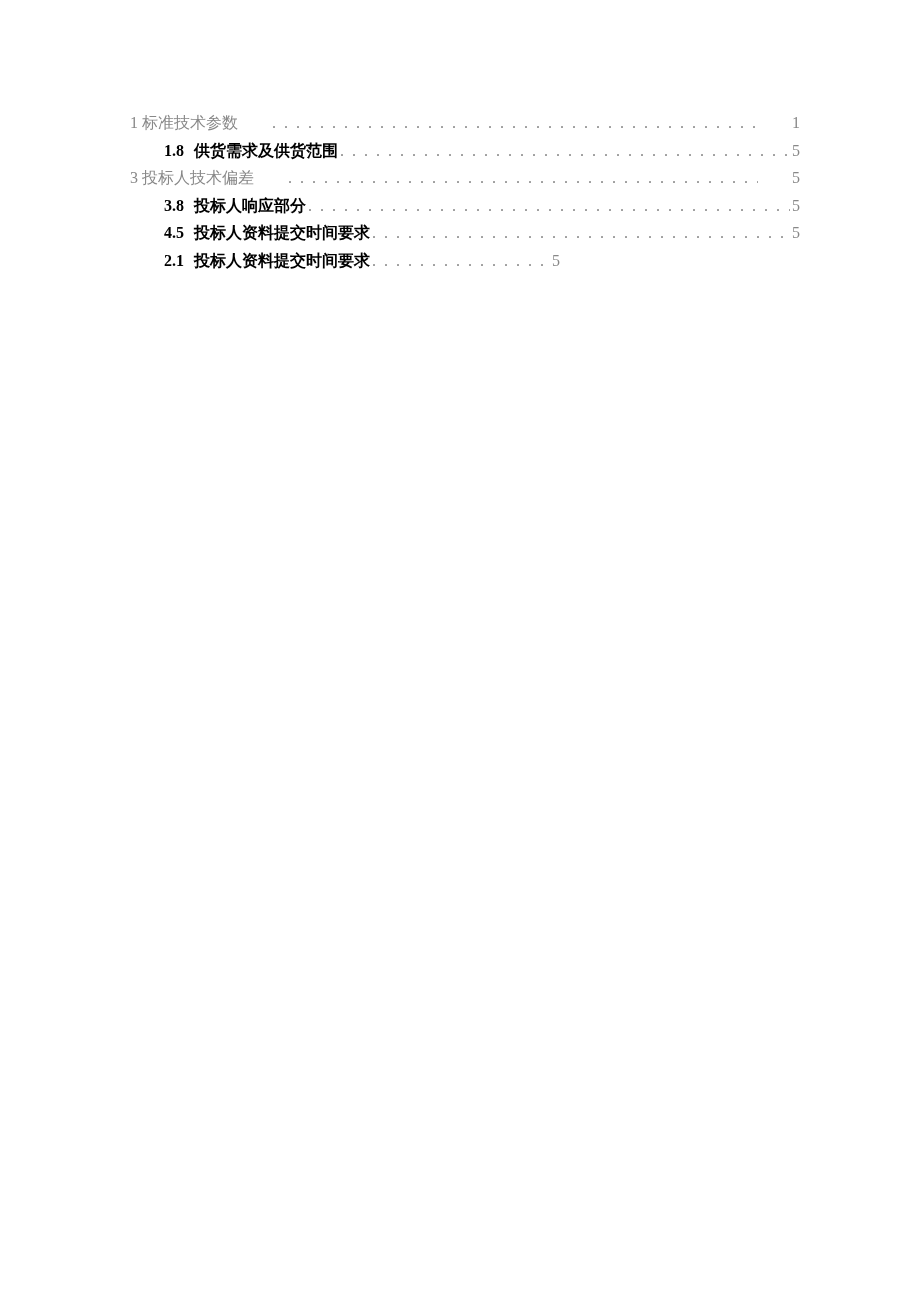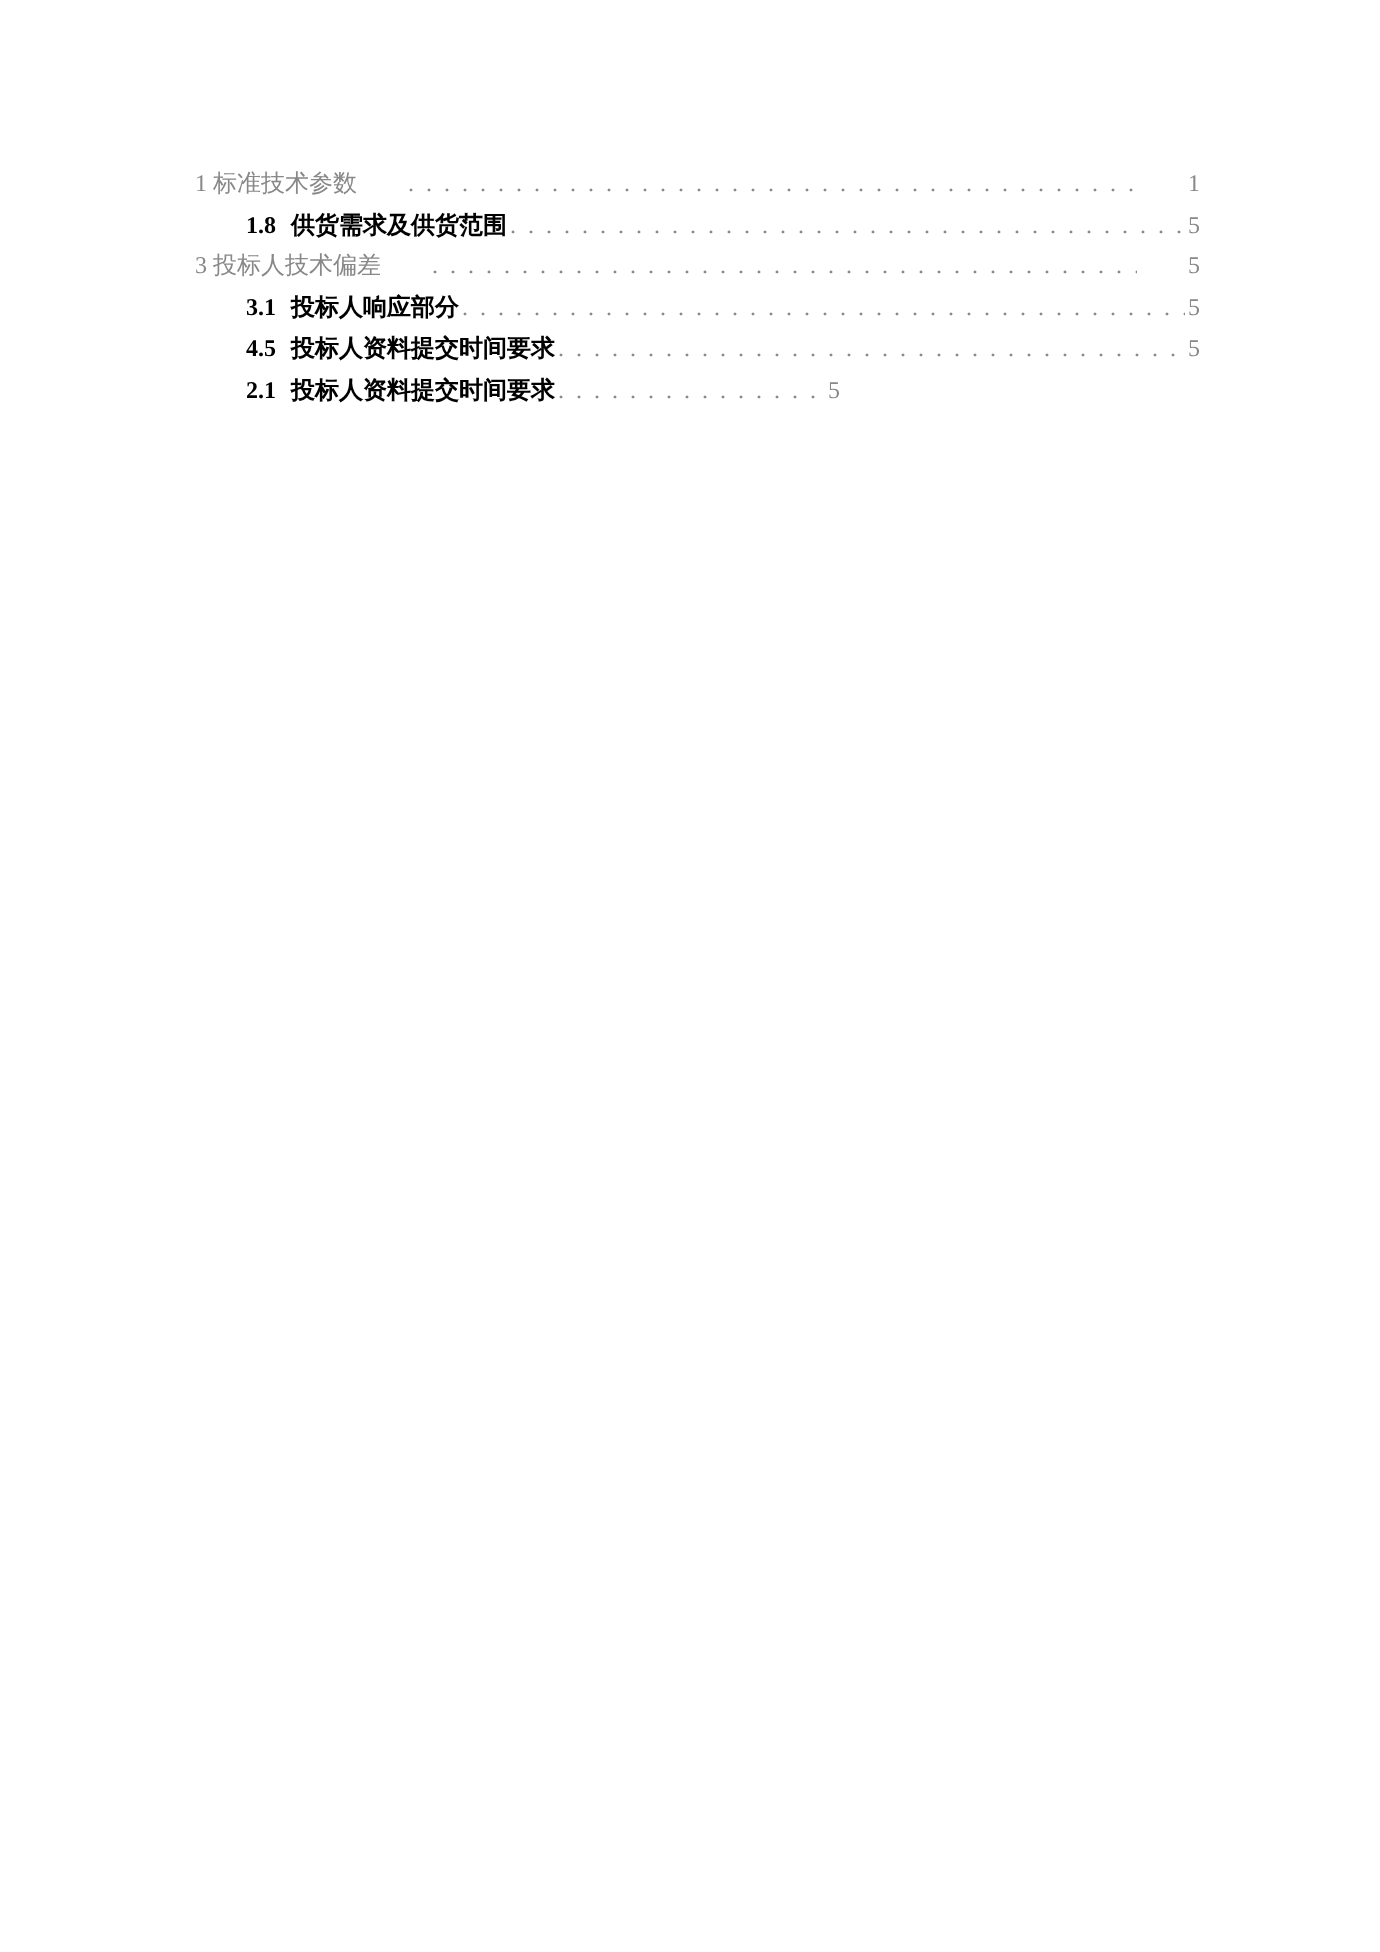--- a/index.html
+++ b/index.html
@@ -58,21 +58,21 @@
     <span class="toc-page">5</span>
   </div>
 
   <div class="toc-line level-1">
     <span class="toc-title"><span>3</span> <span>投标人技术偏差</span></span>
     <span class="toc-dots"></span>
     <span class="toc-page">5</span>
   </div>
 
   <div class="toc-line level-2">
-    <span class="toc-num">3.1</span>
+    <span class="toc-num">3.8</span>
     <span class="toc-title">投标人响应部分</span>
     <span class="toc-dots"></span>
     <span class="toc-page">5</span>
   </div>
 
   <div class="toc-line level-2">
     <span class="toc-num">4.5</span>
     <span class="toc-title">投标人资料提交时间要求</span>
     <span class="toc-dots"></span>
     <span class="toc-page">5</span>

